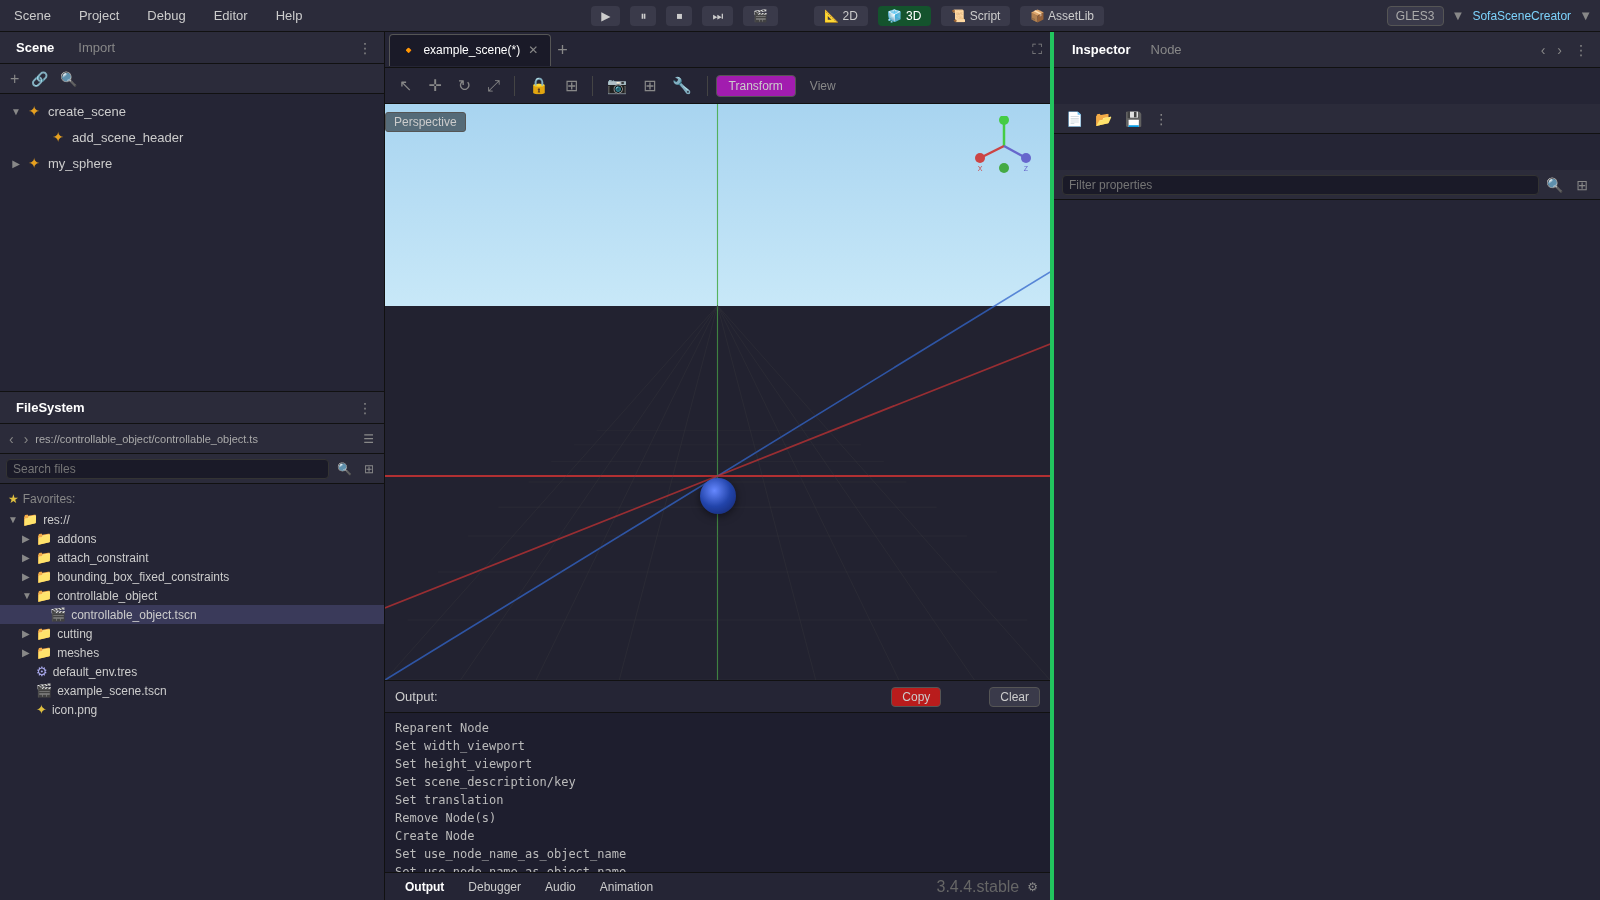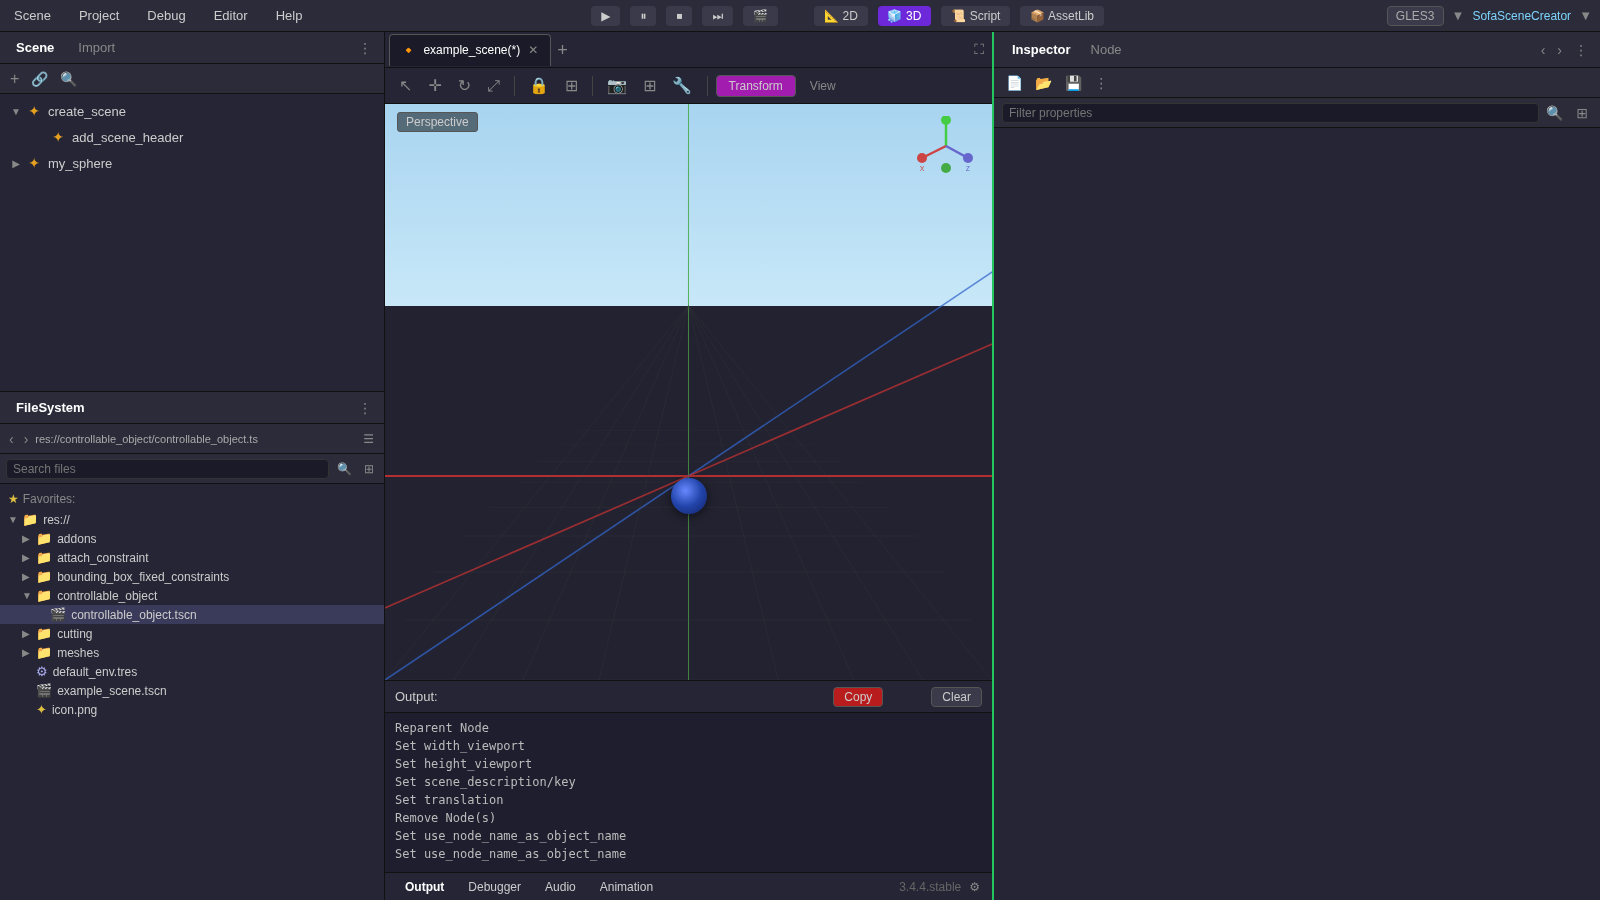--- a/index.html
+++ b/index.html
@@ -48,21 +48,21 @@
       border: none;
       color: #ccc;
       padding: 3px 10px;
       border-radius: 4px;
       cursor: pointer;
       font-size: 12px;
       display: flex;
       align-items: center;
       gap: 4px;
     }
-    .toolbar-btn.active { background: #6d28d9; color: #fff; text-align: center; }
+    .toolbar-btn.active { background: #14532d; color: #fff; text-align: center; }
     .menu-bar-right {
       display: flex;
       align-items: center;
       gap: 8px;
     }
     .gles-badge {
       background: #3a3a4a;
       border: 1px solid #555;
       border-radius: 4px;
       padding: 2px 8px;
@@ -411,21 +411,21 @@
       position: absolute;
       bottom: 0; left: 0; right: 0;
       top: 35%;
       background: #222230;
     }
 
     
     .perspective-label {
       position: absolute;
       top: 8px;
-      left: 12px;
+      left: 0;
       background: rgba(0,0,0,0.5);
       color: #ccc;
       font-size: 12px;
       padding: 2px 8px;
       border-radius: 3px;
       border: 1px solid #555;
     }
 
     
     .gizmo {
@@ -512,32 +512,33 @@
     .output-tab {
       color: #ccc;
       padding: 3px 12px;
       cursor: pointer;
       font-size: 12px;
       border-radius: 3px;
     }
     .output-tab.active { color: #fff; font-weight: bold; }
     .output-version {
       margin-left: auto;
-      font-size: 12px;
+      font-size: 16px;
       color: #666;
     }
 
     
     .right-panel {
-      width: 608px;
+      width: 550px;
       display: flex;
       flex-direction: column;
       background: #252535;
-      border-left: 2px solid #22c55e;
-      flex-shrink: 0;
+      border-left: 4px solid #22c55e;
+      flex-shrink: 0;
+      gap: 36px;
     }
     .inspector-header {
       background: #2b2b3a;
       display: flex;
       align-items: center;
       padding: 4px 8px;
       border-bottom: 1px solid #111;
       height: 36px;
     }
     .inspector-tab {
@@ -856,20 +857,21 @@
         <button class="output-copy-btn">Copy</button>
         <button class="output-clear-btn">Clear</button>
       </div>
       <div class="output-content">
         <div>Reparent Node</div>
         <div>Set width_viewport</div>
         <div>Set height_viewport</div>
         <div>Set scene_description/key</div>
         <div>Set translation</div>
         <div>Remove Node(s)</div>
+        <div>Create Node</div>
         <div>Set use_node_name_as_object_name</div>
         <div>Set use_node_name_as_object_name</div>
 
       </div>
       <div class="output-footer-tabs">
         <span class="output-tab active">Output</span>
         <span class="output-tab">Debugger</span>
         <span class="output-tab">Audio</span>
         <span class="output-tab">Animation</span>
         <span class="output-version">3.4.4.stable</span>

